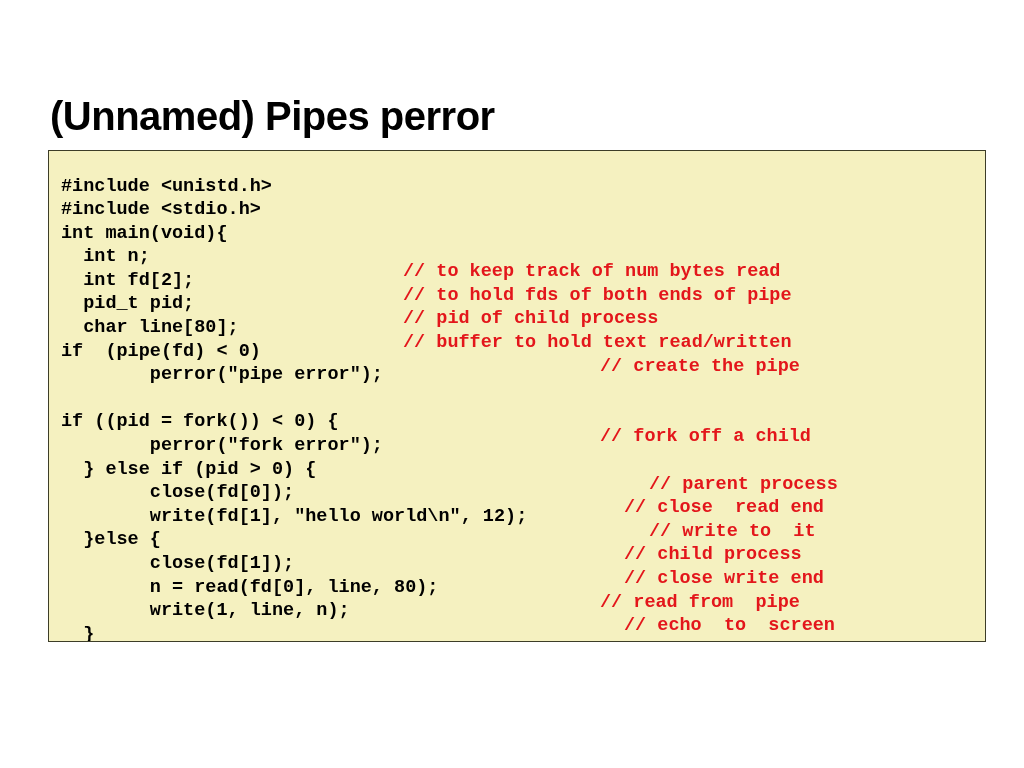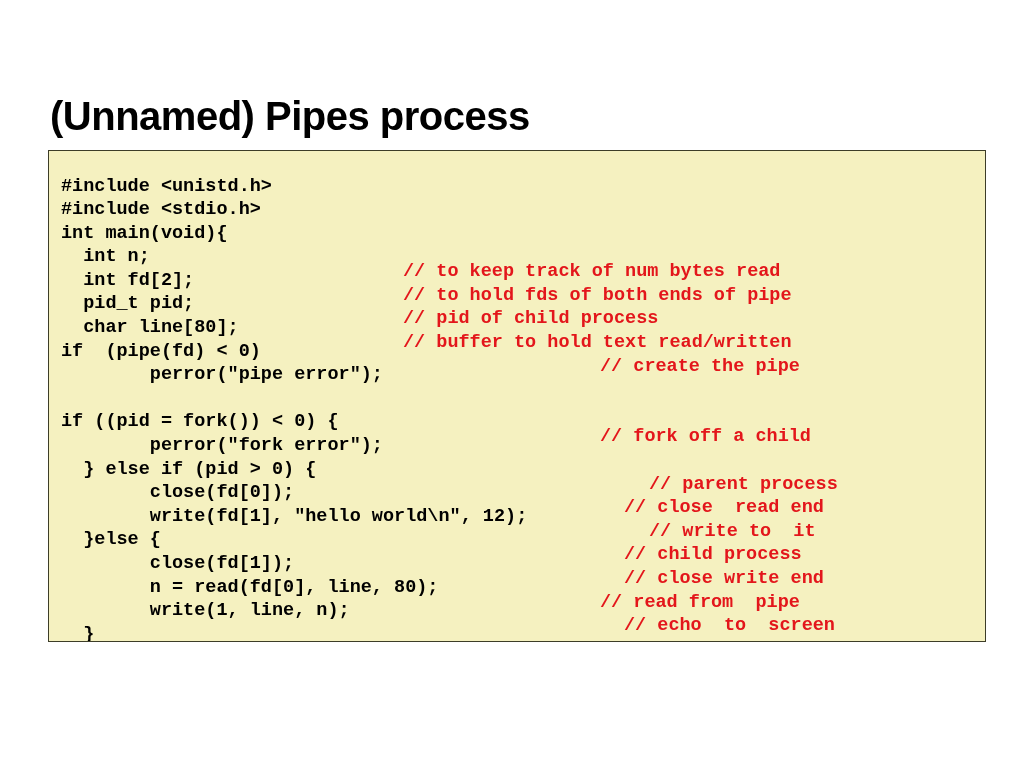--- a/index.html
+++ b/index.html
@@ -70,19 +70,19 @@
     color: #e3161b;
     white-space: pre;
     margin-top: 15px;
   }
 </style>
 </head>
 <body>
 
 <div id="slide" style="background: rgb(255, 255, 255);">
 
-  <h1 id="slide-title">(Unnamed) Pipes process</h1>
+  <h1 id="slide-title">(Unnamed) Pipes perror</h1>
 
   <div id="code-box" style="background: rgb(245, 241, 192); border-color: rgb(61, 61, 40);">
     <pre id="code-listing"><div class="code-line"><span class="code-text" style="color: rgb(0, 0, 0);">#include &lt;unistd.h&gt;</span></div><div class="code-line"><span class="code-text" style="color: rgb(0, 0, 0);">#include &lt;stdio.h&gt;</span></div><div class="code-line"><span class="code-text" style="color: rgb(0, 0, 0);">int main(void){</span></div><div class="code-line"><span class="code-text" style="color: rgb(0, 0, 0);">  int n;</span><span class="code-comment" style="color: rgb(227, 22, 27); left: 342px;">// to keep track of num bytes read</span></div><div class="code-line"><span class="code-text" style="color: rgb(0, 0, 0);">  int fd[2];</span><span class="code-comment" style="color: rgb(227, 22, 27); left: 342px;">// to hold fds of both ends of pipe</span></div><div class="code-line"><span class="code-text" style="color: rgb(0, 0, 0);">  pid_t pid;</span><span class="code-comment" style="color: rgb(227, 22, 27); left: 342px;">// pid of child process</span></div><div class="code-line"><span class="code-text" style="color: rgb(0, 0, 0);">  char line[80];</span><span class="code-comment" style="color: rgb(227, 22, 27); left: 342px;">// buffer to hold text read/written</span></div><div class="code-line"><span class="code-text" style="color: rgb(0, 0, 0);">if  (pipe(fd) &lt; 0)</span><span class="code-comment" style="color: rgb(227, 22, 27); left: 539px;">// create the pipe</span></div><div class="code-line"><span class="code-text" style="color: rgb(0, 0, 0);">        perror("pipe error");</span></div><div class="code-line"><span class="code-text" style="color: rgb(0, 0, 0);"></span></div><div class="code-line"><span class="code-text" style="color: rgb(0, 0, 0);">if ((pid = fork()) &lt; 0) {</span><span class="code-comment" style="color: rgb(227, 22, 27); left: 539px;">// fork off a child</span></div><div class="code-line"><span class="code-text" style="color: rgb(0, 0, 0);">        perror("fork error");</span></div><div class="code-line"><span class="code-text" style="color: rgb(0, 0, 0);">  } else if (pid &gt; 0) {</span><span class="code-comment" style="color: rgb(227, 22, 27); left: 588px;">// parent process</span></div><div class="code-line"><span class="code-text" style="color: rgb(0, 0, 0);">        close(fd[0]);</span><span class="code-comment" style="color: rgb(227, 22, 27); left: 563px;">// close  read end</span></div><div class="code-line"><span class="code-text" style="color: rgb(0, 0, 0);">        write(fd[1], "hello world\n", 12);</span><span class="code-comment" style="color: rgb(227, 22, 27); left: 588px;">// write to  it</span></div><div class="code-line"><span class="code-text" style="color: rgb(0, 0, 0);">  }else {</span><span class="code-comment" style="color: rgb(227, 22, 27); left: 563px;">// child process</span></div><div class="code-line"><span class="code-text" style="color: rgb(0, 0, 0);">        close(fd[1]);</span><span class="code-comment" style="color: rgb(227, 22, 27); left: 563px;">// close write end</span></div><div class="code-line"><span class="code-text" style="color: rgb(0, 0, 0);">        n = read(fd[0], line, 80);</span><span class="code-comment" style="color: rgb(227, 22, 27); left: 539px;">// read from  pipe</span></div><div class="code-line"><span class="code-text" style="color: rgb(0, 0, 0);">        write(1, line, n);</span><span class="code-comment" style="color: rgb(227, 22, 27); left: 563px;">// echo  to  screen</span></div><div class="code-line"><span class="code-text" style="color: rgb(0, 0, 0);">  }</span></div><div class="code-line"><span class="code-text" style="color: rgb(0, 0, 0);">  exit(0);</span></div><div class="code-line"><span class="code-text" style="color: rgb(0, 0, 0);">}</span></div></pre>
   </div>
 
 </div>
 
 </body></html>

